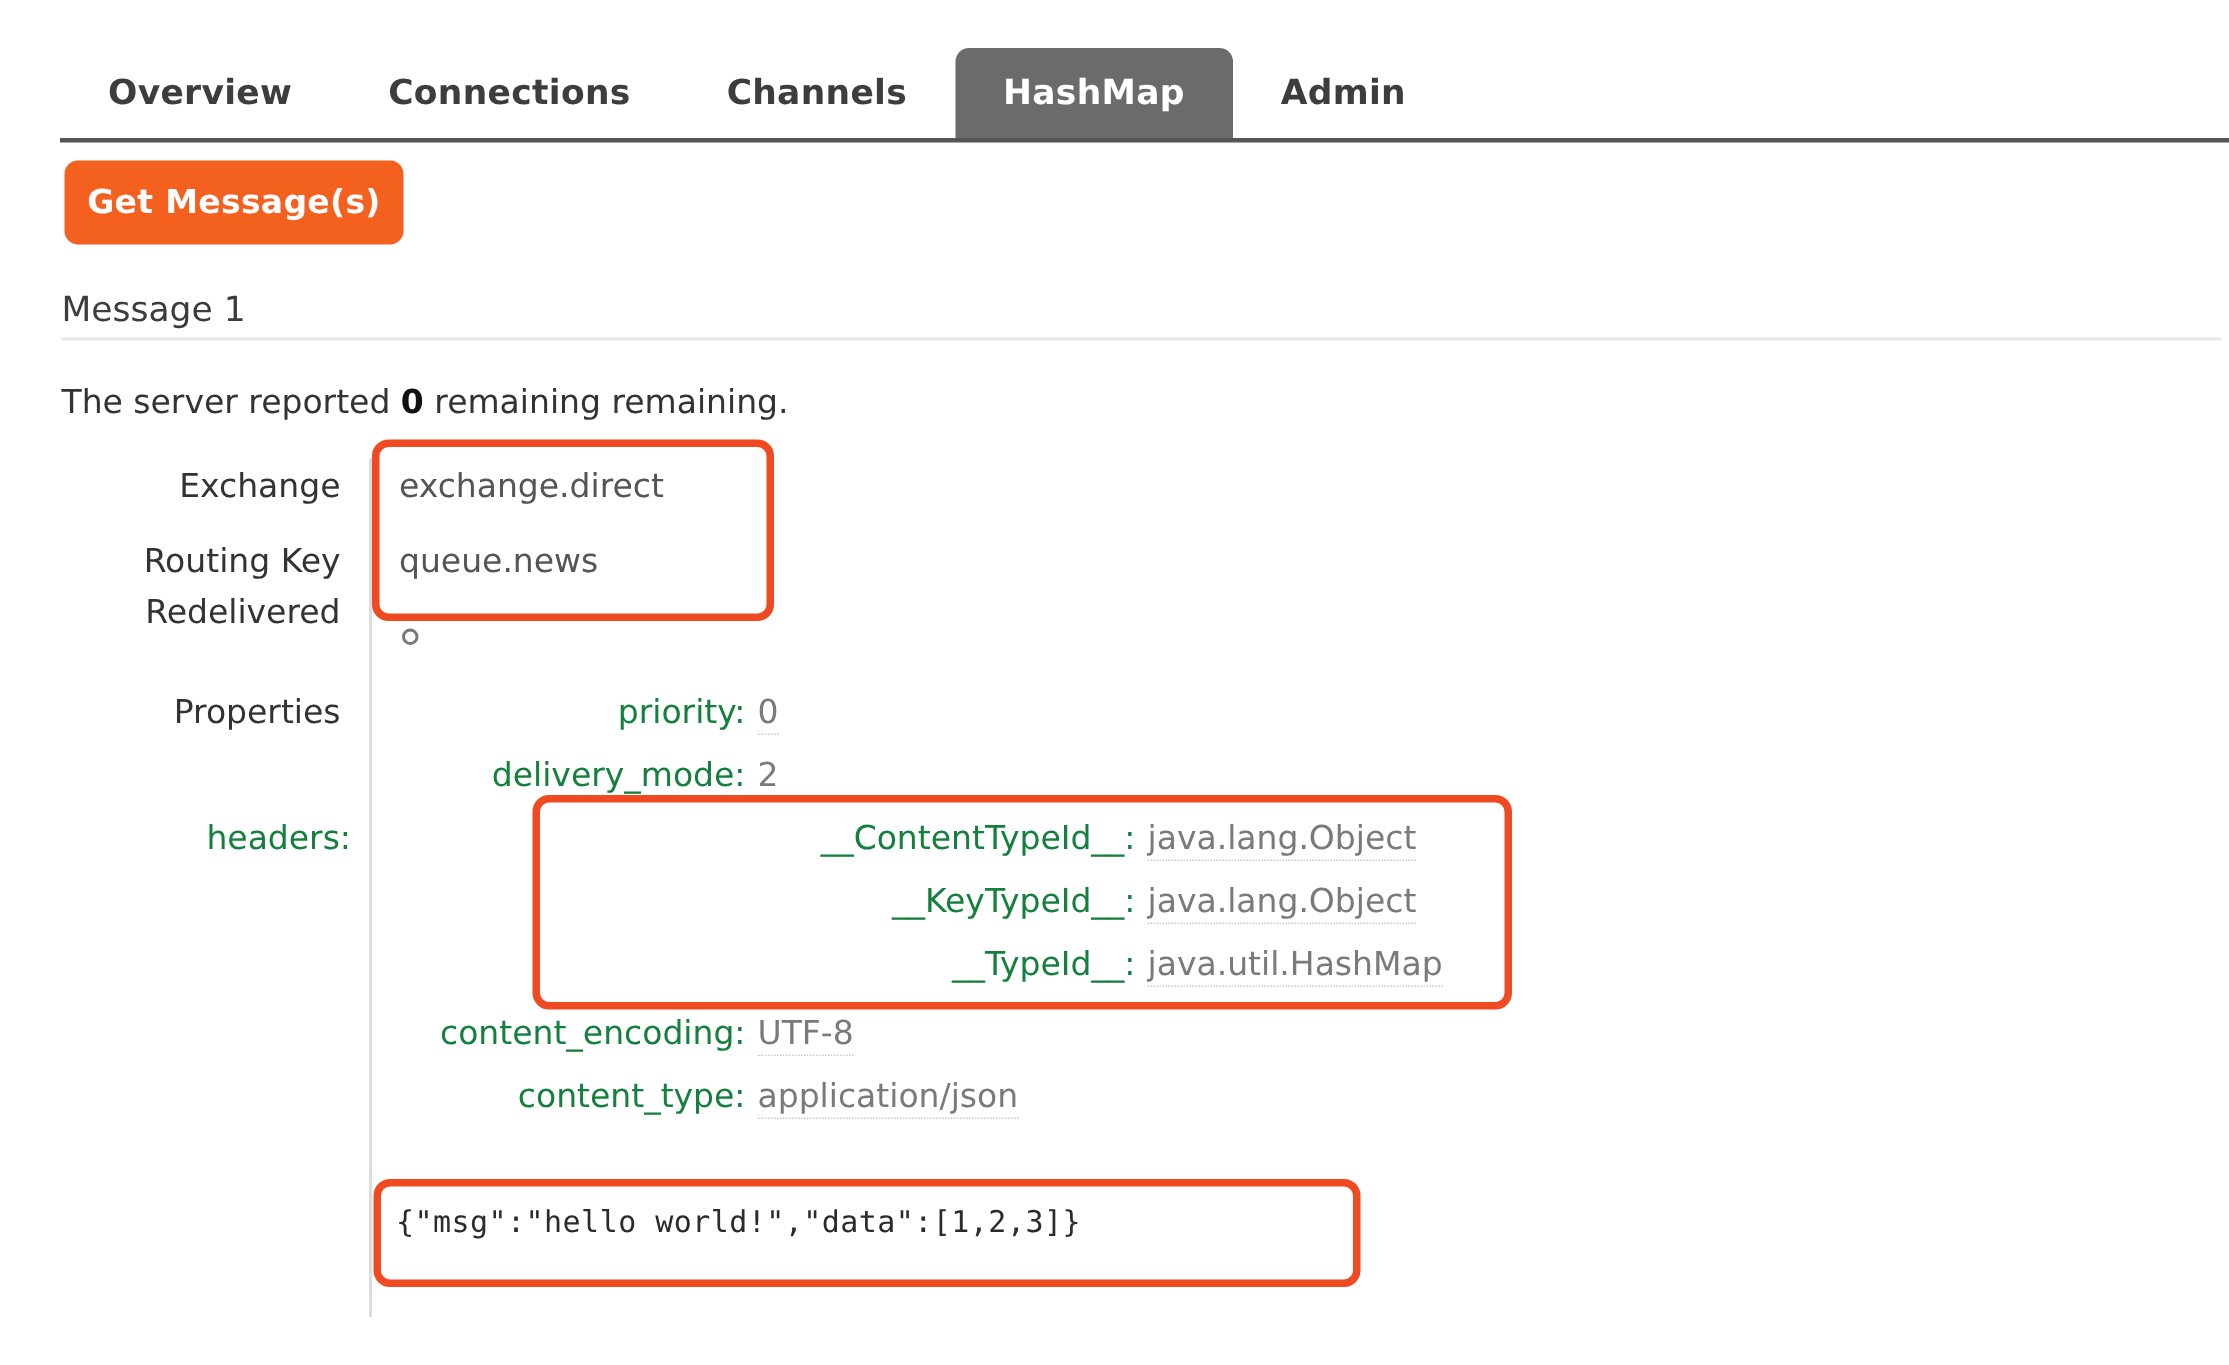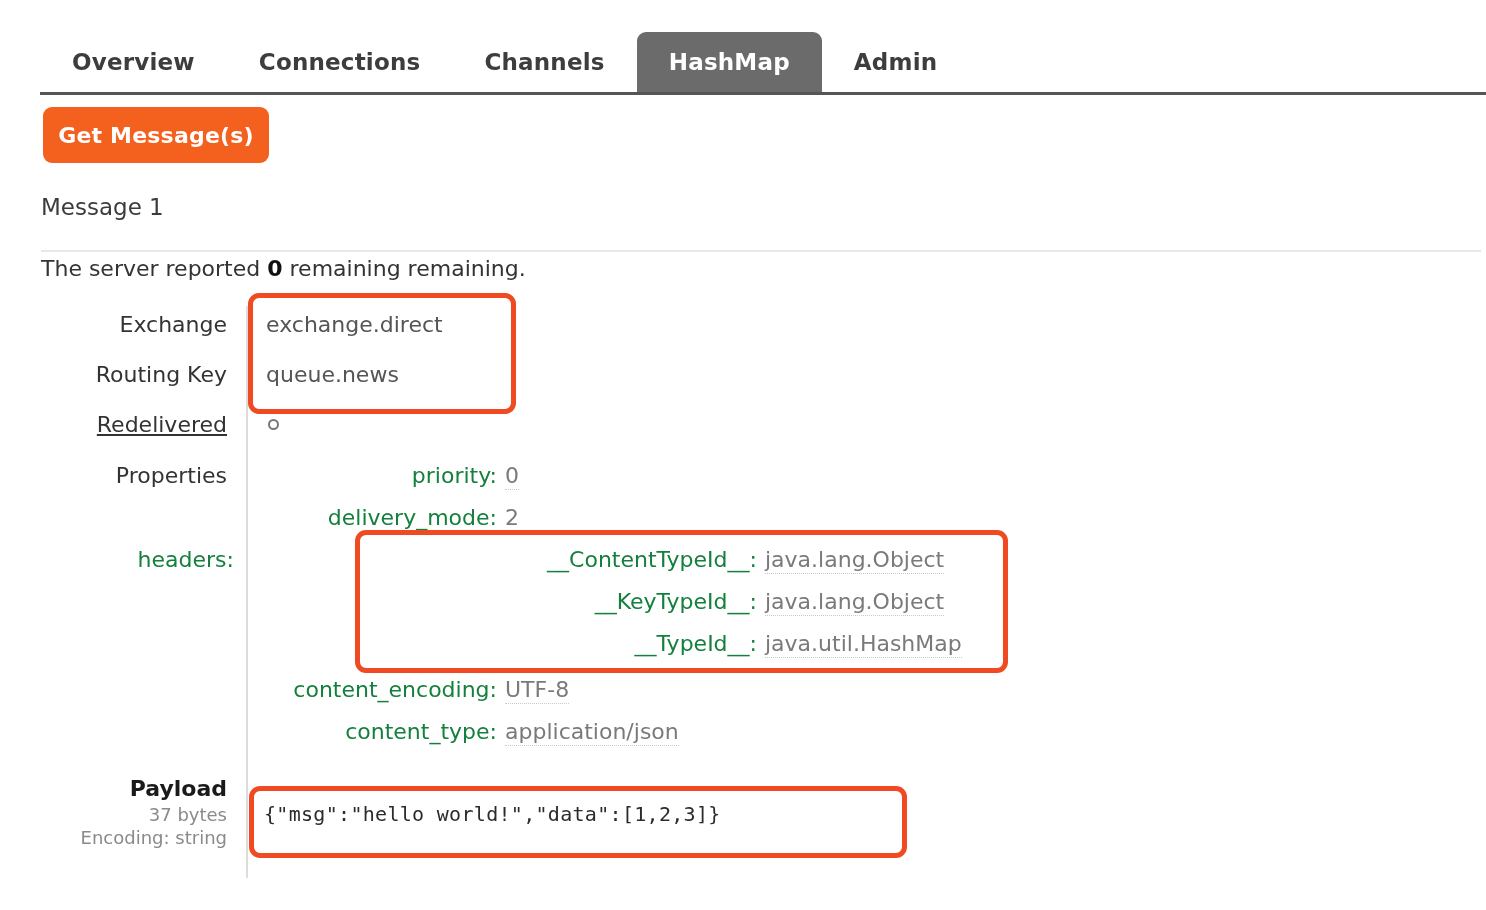--- a/index.html
+++ b/index.html
@@ -85,21 +85,21 @@
 
   
   #message-heading {
     position: absolute;
     left: 41px;
     top: 194px;
     width: 1440px;
     font-size: 23px;
     color: #3c3c3c;
     font-weight: normal;
-    padding-bottom: 28px;
+    padding-bottom: 3px;
     border-bottom: 2px solid #e8e8e8;
     margin: 0;
     line-height: 1.2;
   }
 
   
   #server-report {
     position: absolute;
     left: 41px;
     top: 255px;
@@ -255,21 +255,21 @@
 <div id="detail-area">
 
   <div id="detail-divider"></div>
 
   <div class="row-label" style="top:12px;">Exchange</div>
   <div class="row-value" style="left:266px; top:12px;">exchange.direct</div>
 
   <div class="row-label" style="top:62px;">Routing Key</div>
   <div class="row-value" style="left:266px; top:62px;">queue.news</div>
 
-  <div class="row-label" style="top:112px;text-decoration:underline;">Redelivered</div>
+  <div class="row-label" style="top:96px;">Redelivered</div>
   <div id="redelivered-marker"></div>
 
   <div class="row-label" style="top:163px;">Properties</div>
 
   <div class="prop-row" style="left:0; top:163px; width:1000px;">
     <span class="prop-keycell">
         <span class="prop-key">priority:</span>
       </span>
     <span class="prop-valcell">
         <span class="prop-val">0</span>
@@ -326,24 +326,19 @@
 
   <div class="prop-row" style="left:0; top:419px; width:1000px;">
     <span class="prop-keycell">
         <span class="prop-key">content_type:</span>
       </span>
     <span class="prop-valcell">
         <span class="prop-val">application/json</span>
       </span>
   </div>
 
-  <div id="payload-label">
-    <span class="pl-title">Payload</span>
-    <span class="pl-sub">37 bytes</span>
-    <span class="pl-sub">Encoding: string</span>
-  </div>
   <div id="payload-value">{"msg":"hello world!","data":[1,2,3]}</div>
 
 </div>
 
 <div class="annotation-box" style="left:248px; top:293px; width:268px; height:121px;"></div>
 <div class="annotation-box" style="left:355px; top:530px; width:653px; height:143px;"></div>
 <div class="annotation-box" style="left:249px; top:786px; width:658px; height:72px;"></div>
 
 </body></html>

